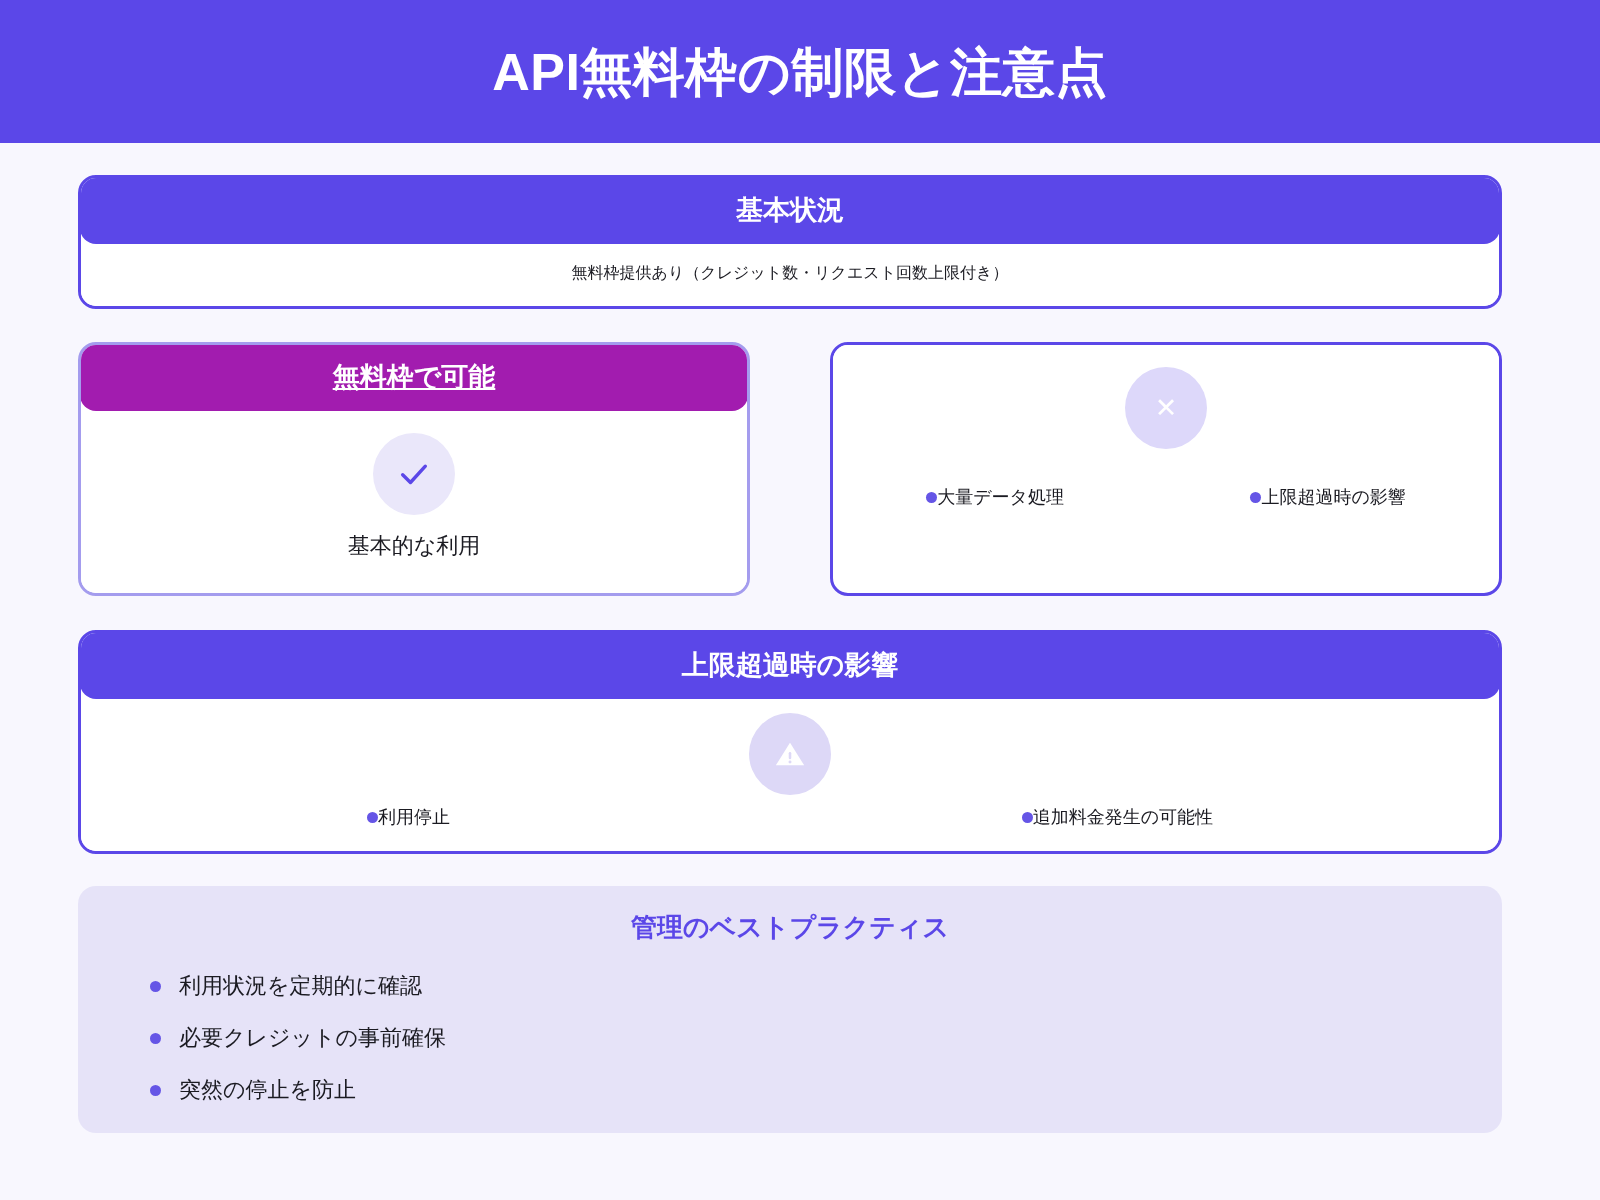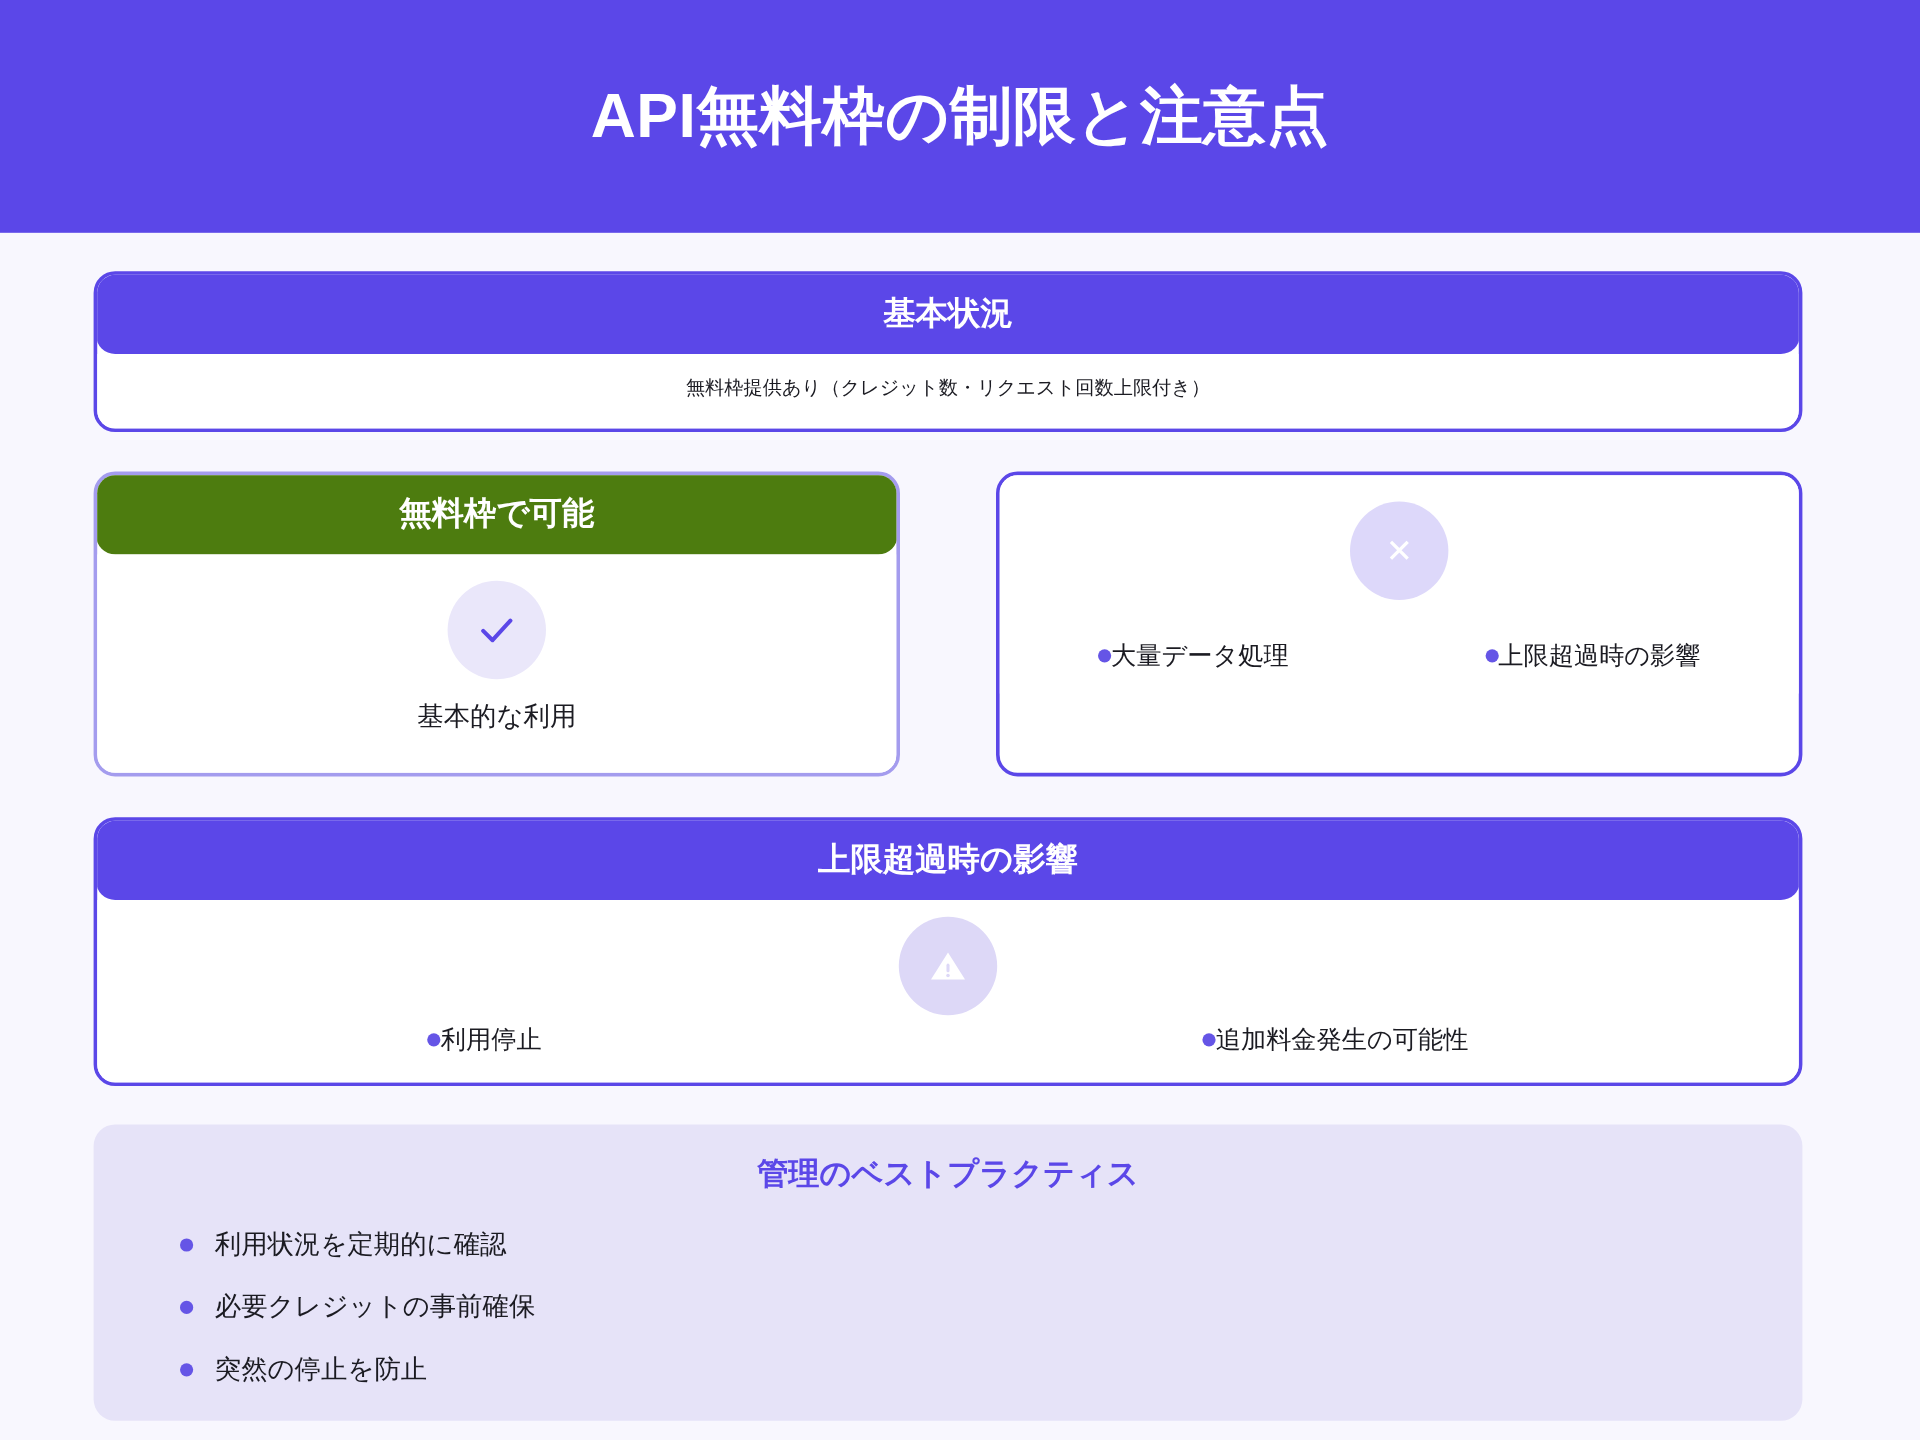--- a/index.html
+++ b/index.html
@@ -12,21 +12,21 @@
   body {
     background: #F8F7FE;
     font-family: "Liberation Sans", "DejaVu Sans", sans-serif;
     color: #1b1b22;
     overflow: hidden;
   }
 
   
   .page-header {
     width: 1600px;
-    height: 194px;
+    height: 143px;
     background: #5B47E8;
     display: flex;
     align-items: center;
     justify-content: center;
   }
   .page-title {
     color: #ffffff;
     font-size: 52px;
     font-weight: bold;
     letter-spacing: 0.5px;
@@ -52,21 +52,22 @@
     background: #5B47E8;
     color: #ffffff;
     font-size: 27px;
     font-weight: bold;
     text-align: center;
     padding: 15px 10px 16px 10px;
     border-radius: 16px 16px 16px 16px;
     margin: -1px -1px 0 -1px;
   }
   .card.light .card-header {
-    background: #4d7c0f;
+    background: #a21caf;
+    text-decoration: underline;
   }
   .card-body {
     background: #ffffff;
     position: relative;
   }
 
   
   .status-card .card-body {
     text-align: center;
     padding: 18px 20px 22px 20px;
@@ -132,21 +133,21 @@
     bottom: 18px;
     display: flex;
     align-items: center;
   }
   .bullet-row.two {
     justify-content: space-around;
   }
   .bullet-item {
     display: flex;
     align-items: center;
-    font-size: 21px;
+    font-size: 18px;
     color: #1b1b22;
     white-space: nowrap;
   }
   .dot {
     width: 11px;
     height: 11px;
     border-radius: 50%;
     background: #6555E6;
     flex: none;
   }

